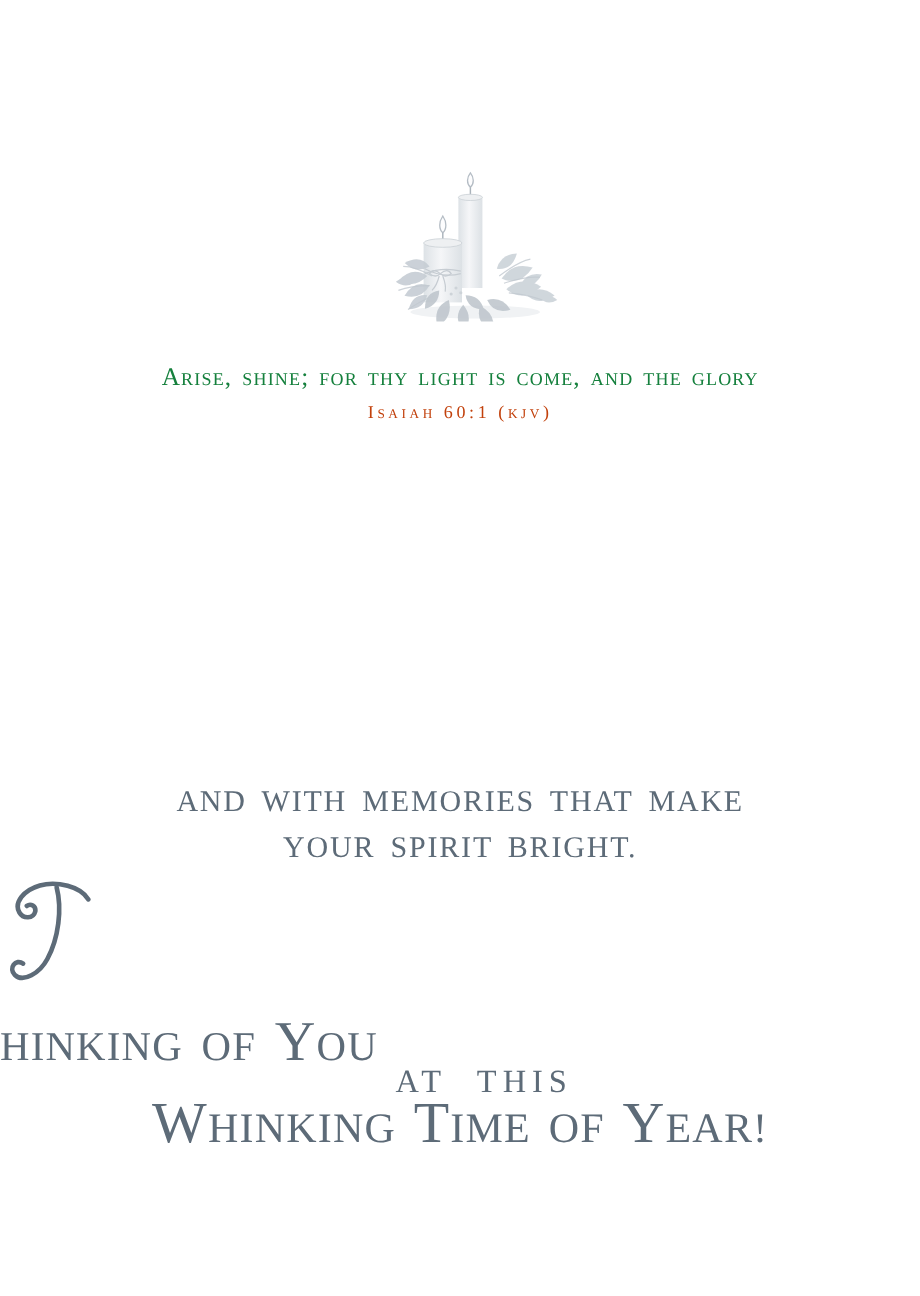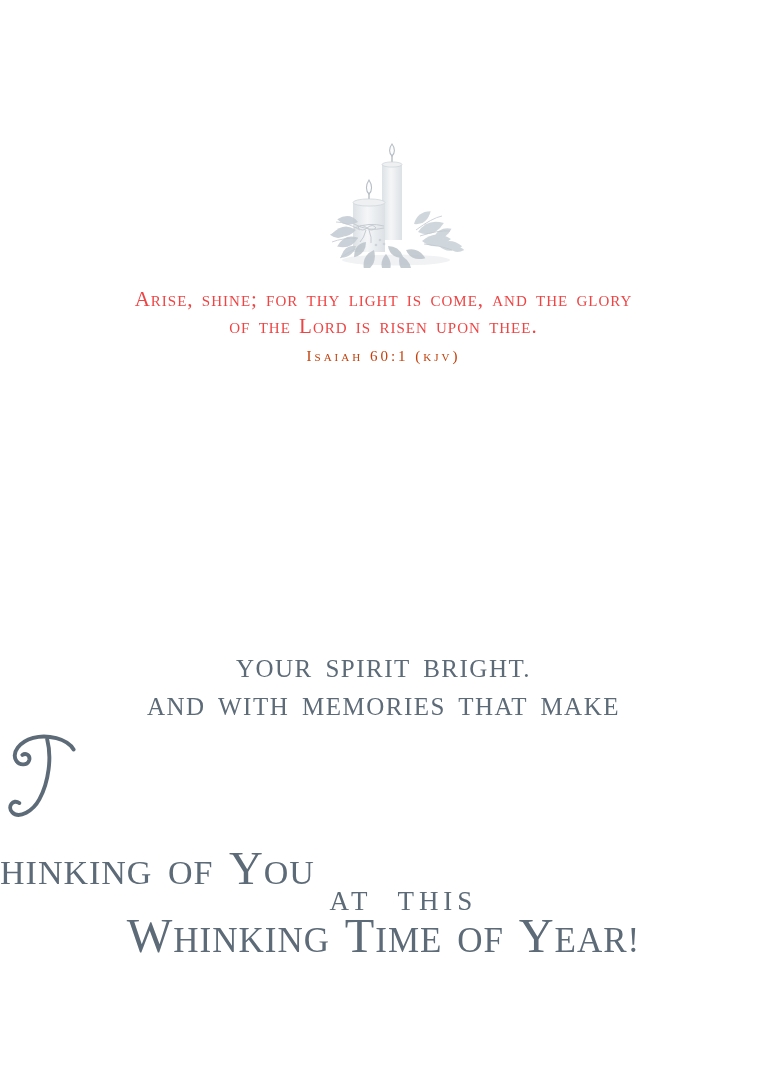--- a/index.html
+++ b/index.html
@@ -26,27 +26,27 @@
     left: 0;
     width: 767px;
     text-align: center;
   }
   .illustration-wrap {
     display: inline-block;
     transform: translateX(12px);
   }
   .candles-svg { width: 140px; height: 126px; display: block; }
   .verse {
-    margin-top: 14px;
+    margin-top: 28px;
     font-variant: small-caps;
     font-size: 21px;
     letter-spacing: 1px;
     word-spacing: 2px;
     line-height: 27px;
-    color: #ef4444;
+    color: #15803d;
     font-family: Liberation Serif, serif;
   }
   .reference {
     margin-top: 8px;
     font-variant: small-caps;
     font-size: 15px;
     letter-spacing: 3px;
     color: #c2410c;
   }
   
@@ -187,31 +187,30 @@
           <path d="M41,86 q-6,-5 -9,0 q5,4 9,0"></path>
           <path d="M41,86 q6,-5 9,0 q-5,4 -9,0"></path>
           <path d="M40,88 q-2,8 -6,12"></path>
           <path d="M43,88 q3,8 2,13"></path>
         </g>
       </svg>
     </div>
 
     <div class="verse">
       <div>Arise, shine; for thy light is come, and the glory</div>
-      <div>of the Lord is risen upon thee.</div>
     </div>
 
     <div class="reference">Isaiah 60:1 (kjv)</div>
   </div>
 
   <div class="card-bottom">
 
     <div class="message">
+      <div>AND WITH MEMORIES THAT MAKE</div>
       <div>YOUR SPIRIT BRIGHT.</div>
-      <div>AND WITH MEMORIES THAT MAKE</div>
     </div>
 
     <div class="greeting-line1">
       <span class="sr">T</span>
       <svg class="swash-t-svg" viewBox="0 0 100 116" xmlns="http://www.w3.org/2000/svg" aria-hidden="true">
         <g stroke="#5d6b78" stroke-width="5" fill="none" stroke-linecap="round">
           <path d="M92,20 C84,6 58,0 40,5 C22,10 12,24 18,34 C22,41 33,41 35,33 C36,27 30,24 26,27"></path>
           <path d="M58,7 C64,30 60,62 48,84 C40,99 22,110 13,101 C6,94 14,83 22,89"></path>
         </g>
       </svg>

